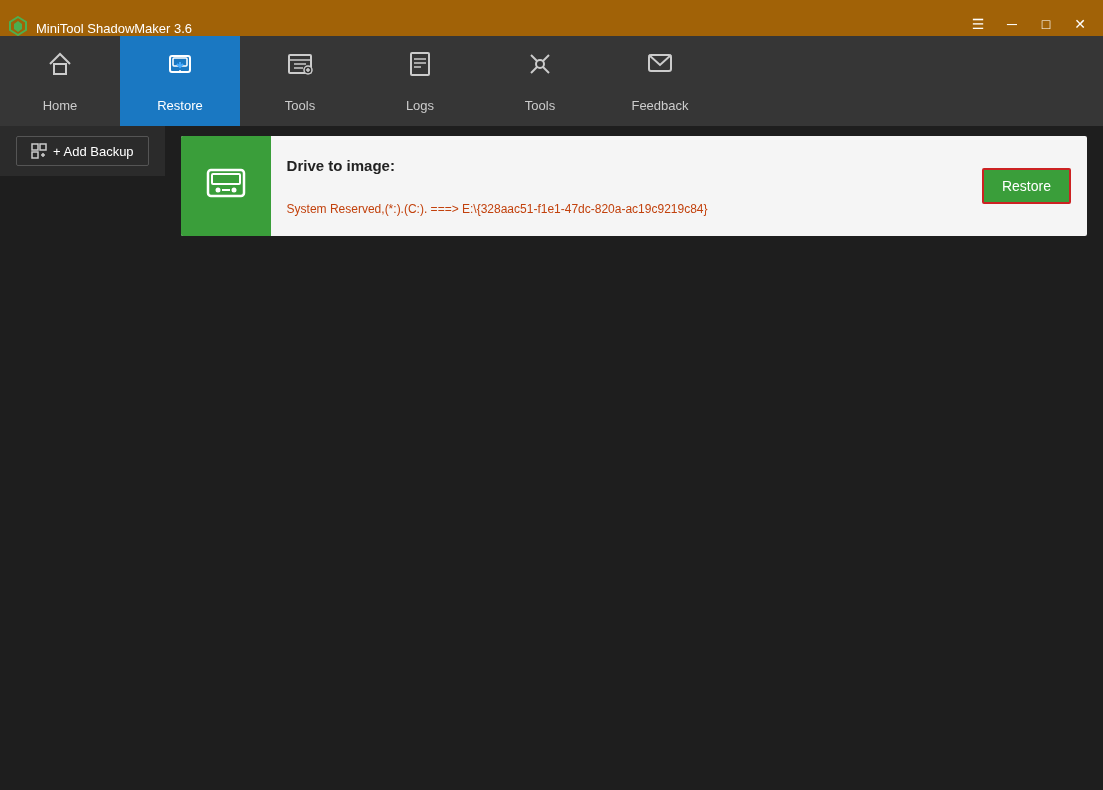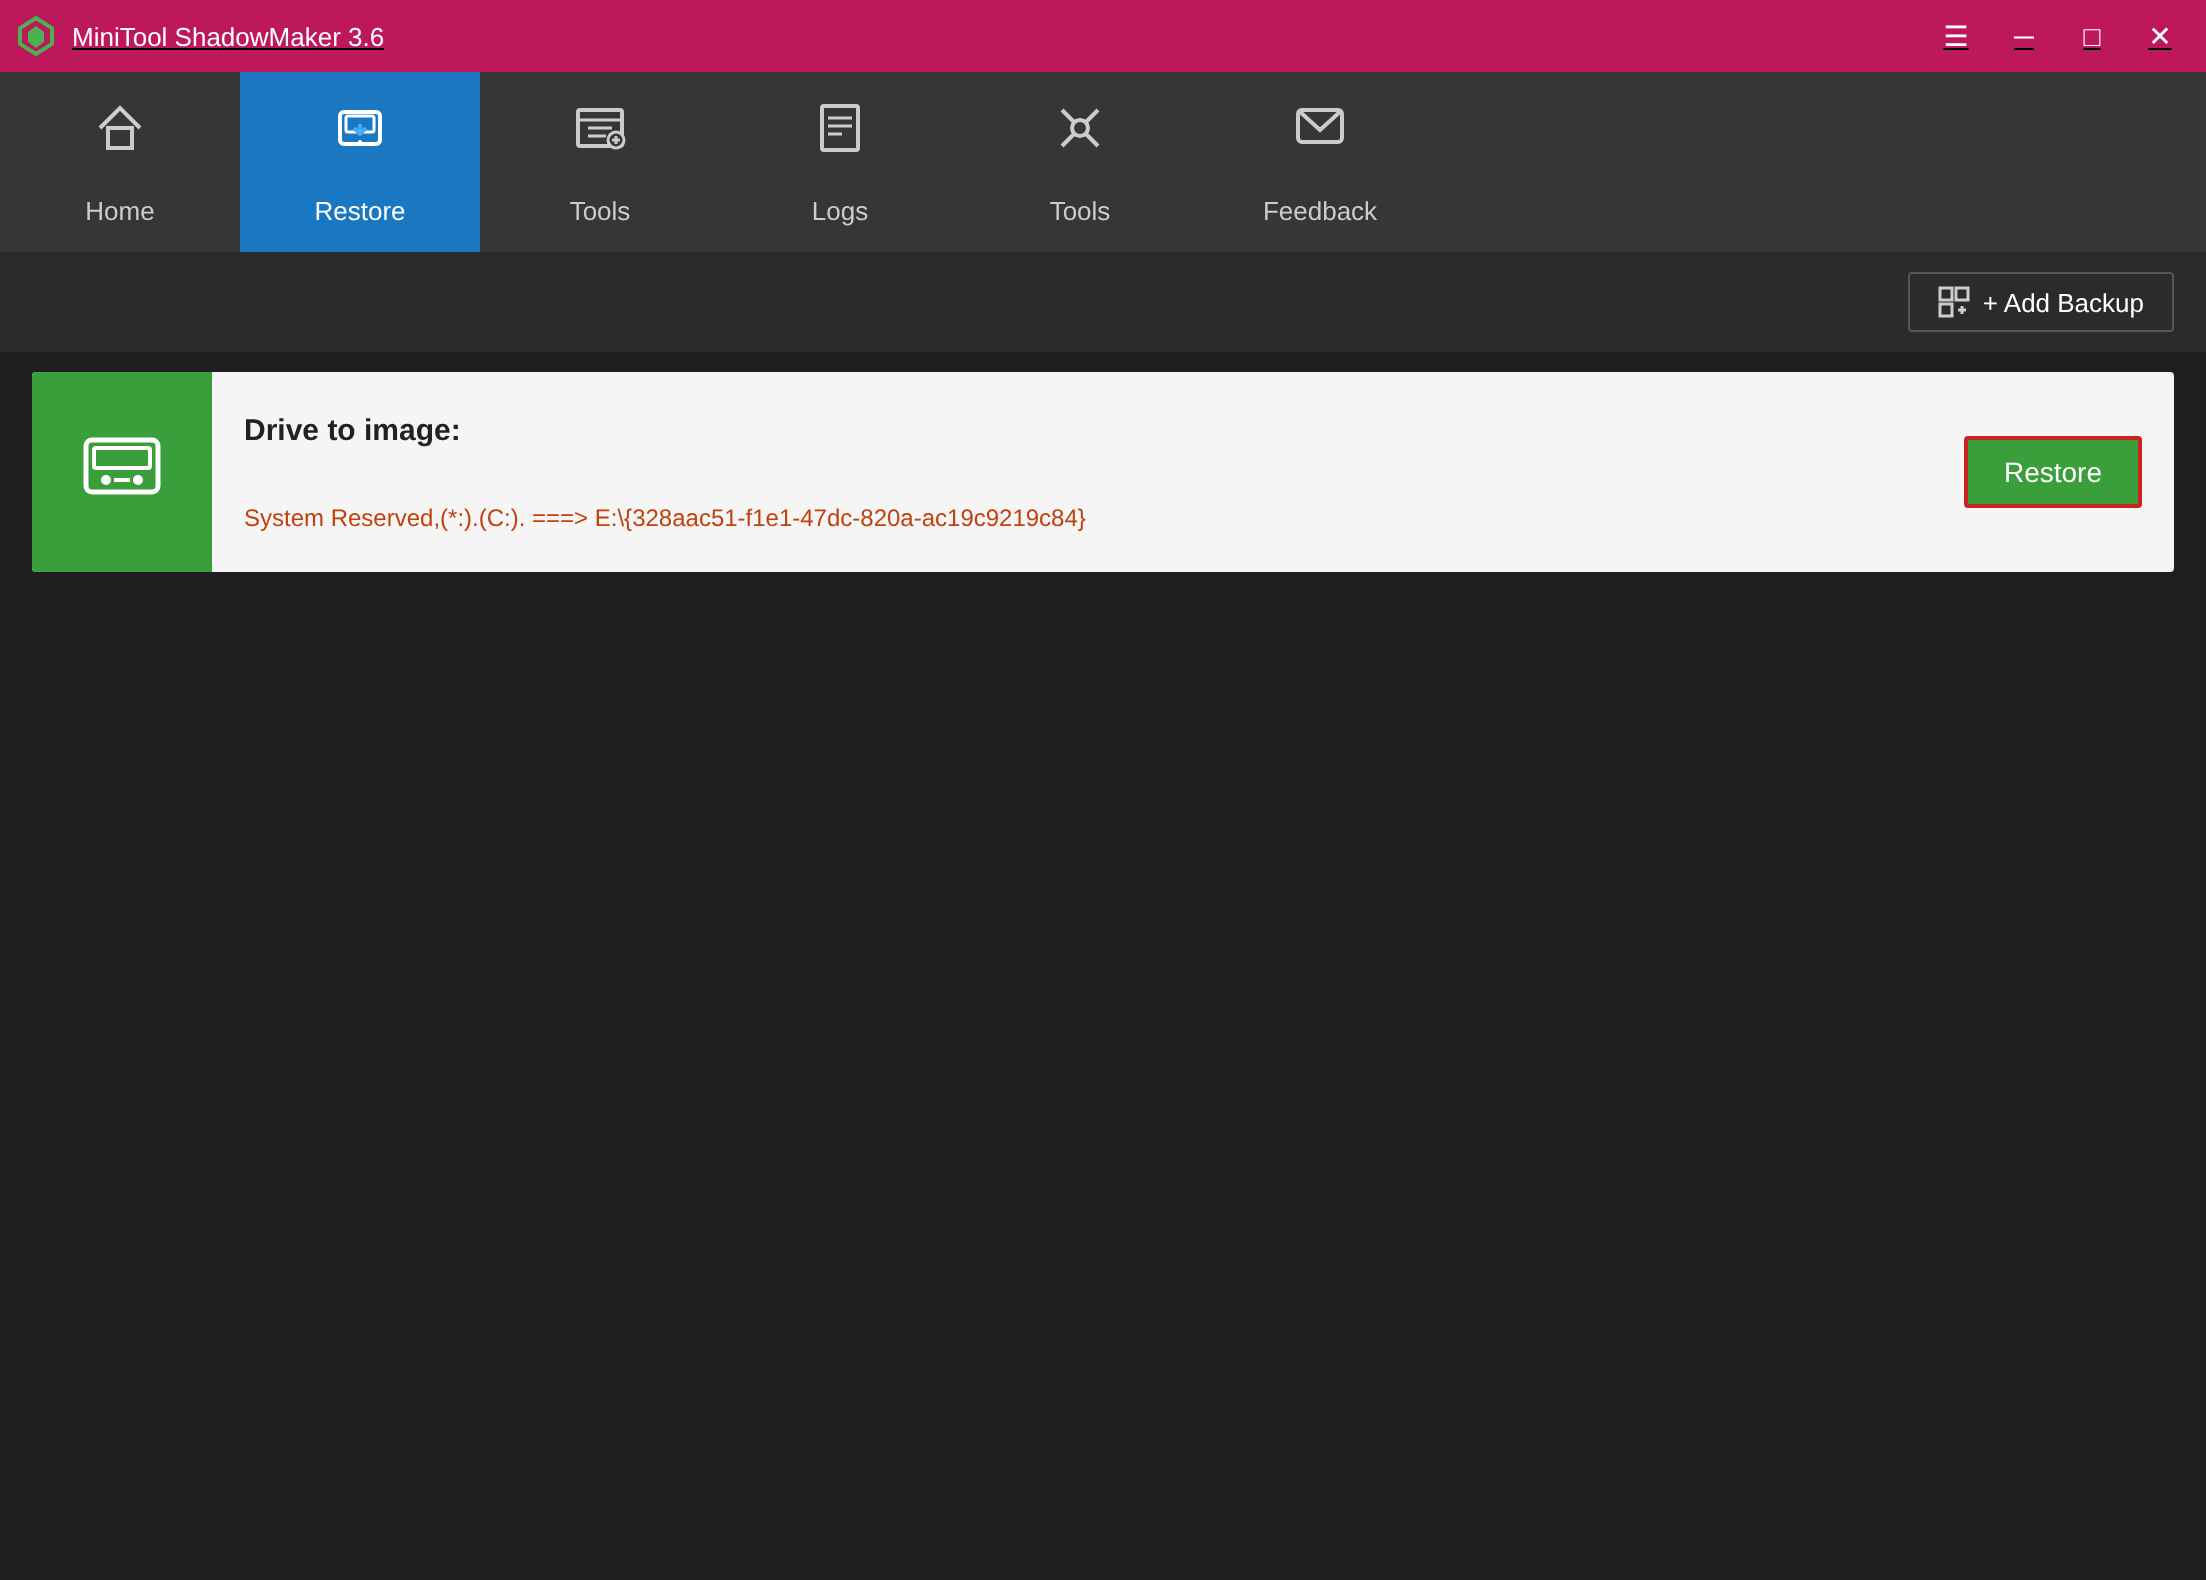--- a/index.html
+++ b/index.html
@@ -8,25 +8,24 @@
       height: 790px;
       background: #2b2b2b;
       font-family: 'Segoe UI', Arial, sans-serif;
       overflow: hidden;
       user-select: none;
     }
 
     
     .title-bar {
       display: flex;
-      align-items: center;
-      background: #be185d;
+      align-items: flex-end;
+      background: #a16207;
       height: 36px;
       padding: 0 8px;
-      text-decoration: underline;
     }
     .title-bar-logo {
       width: 20px;
       height: 20px;
       margin-right: 8px;
     }
     .title-bar-title {
       color: #ffffff;
       font-size: 13px;
       flex: 1;
@@ -75,21 +74,21 @@
     .nav-icon {
       font-size: 26px;
       line-height: 1;
     }
 
     
     .content-area {
       background: #1e1e1e;
       height: calc(790px - 36px - 90px);
       display: flex;
-      flex-direction: column;
+      flex-direction: row;
     }
 
     
     .toolbar-strip {
       background: #2b2b2b;
       height: 50px;
       display: flex;
       align-items: center;
       justify-content: flex-end;
       padding: 0 16px;

